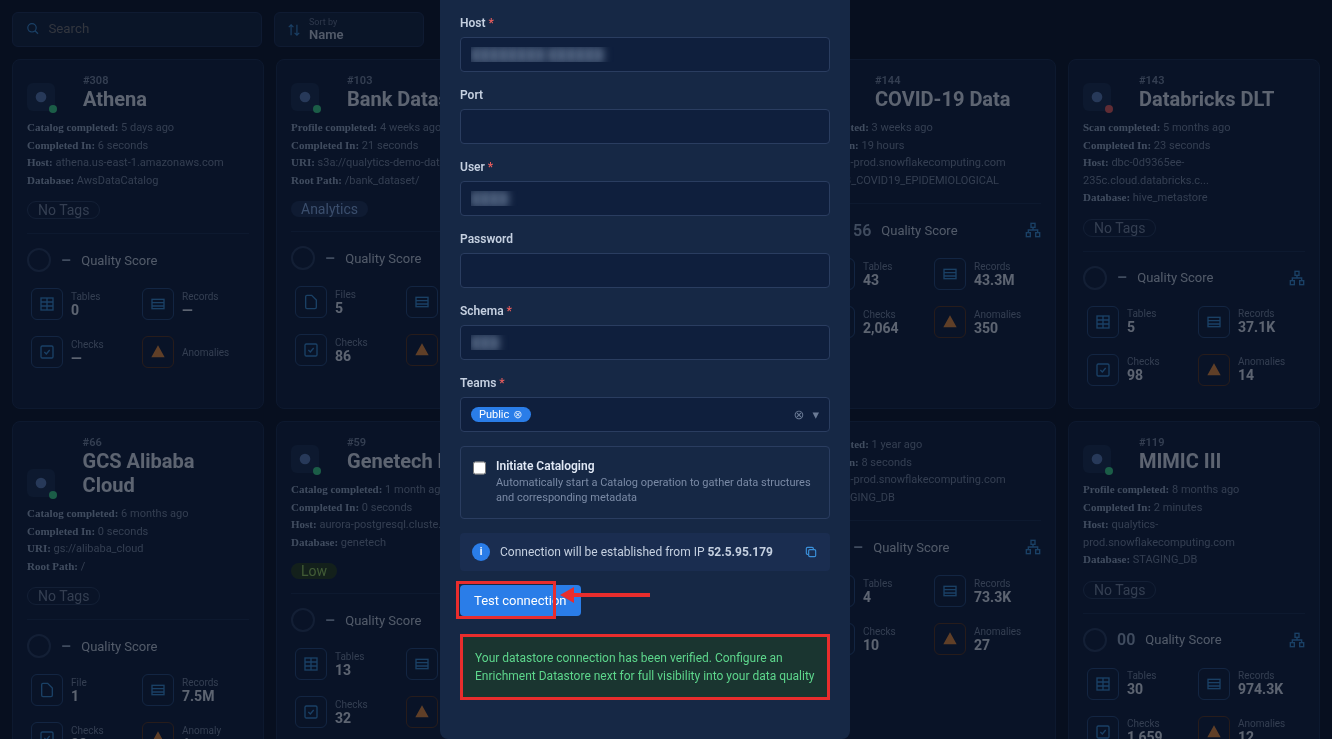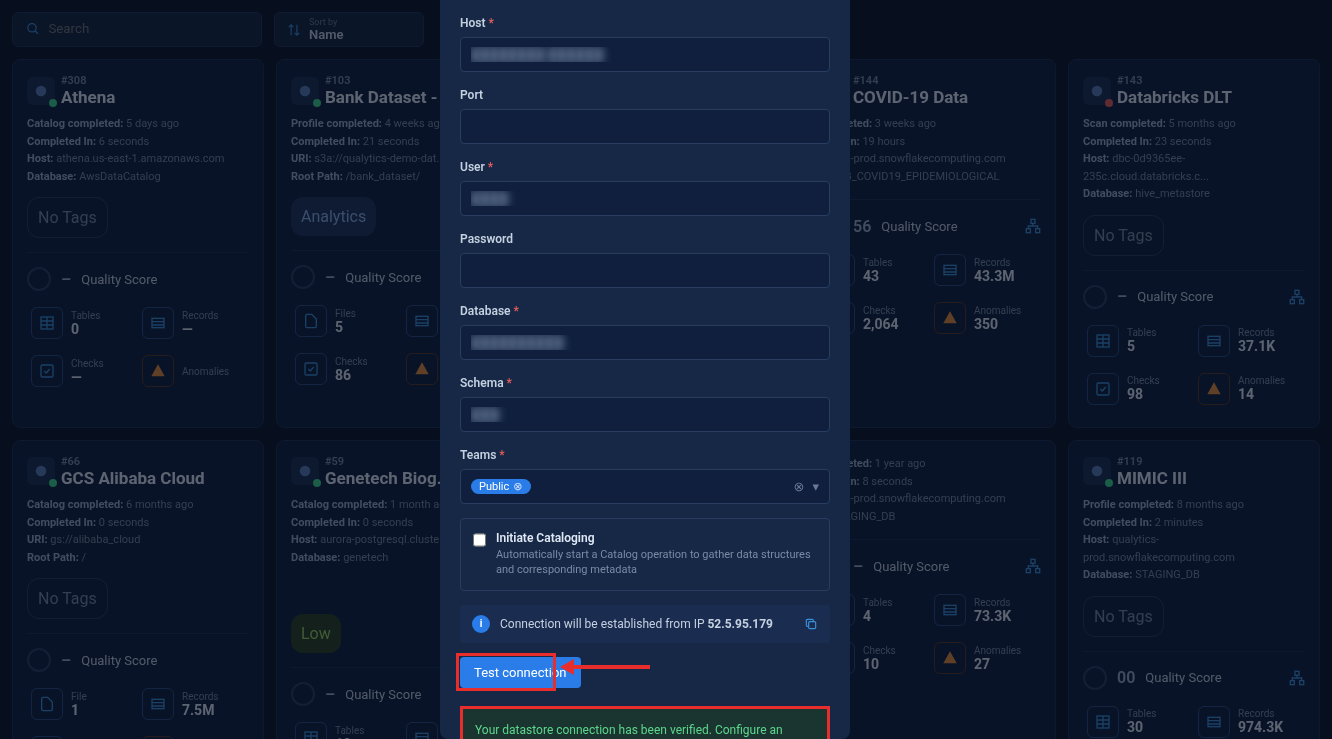--- a/index.html
+++ b/index.html
@@ -5,34 +5,34 @@
 * { margin: 0; padding: 0; box-sizing: border-box; font-family: -apple-system, BlinkMacSystemFont, 'Segoe UI', Roboto, sans-serif; }
 body { background: #0a1529; color: #c5d0e0; width: 1332px; height: 739px; overflow: hidden; position: relative; }
 .toolbar { display: flex; gap: 12px; padding: 12px; }
 .search-box { flex: 0 0 250px; background: #132340; border: 1px solid #1e3258; border-radius: 6px; padding: 8px 13px; display: flex; align-items: flex-start; gap: 8px; }
 .search-box input { background: transparent; border: none; color: #7a8aa5; outline: none; width: 100%; }
 .sort-box { background: #132340; border: 1px solid #1e3258; border-radius: 6px; padding: 4px 12px; display: flex; align-items: center; gap: 8px; width: 150px; }
 .sort-box .lbl { font-size: 9px; color: #6a7a95; }
 .sort-box .val { font-size: 13px; color: #c5d0e0; font-weight: 600; }
 .grid { display: grid; grid-template-columns: repeat(5, 1fr); gap: 12px; padding: 0 12px; }
 .card { background: #0f1f3d; border: 1px solid #1a2d50; border-radius: 8px; padding: 14px; display: flex; flex-direction: column; gap: 8px; }
-.card-head { display: flex; gap: 6px; align-items: center; }
+.card-head { display: flex; gap: 28px; align-items: flex-end; }
 .card-icon { width: 28px; height: 28px; border-radius: 6px; background: #1a2d50; display: flex; align-items: center; justify-content: center; position: relative; }
 .card-icon .dot { position: absolute; bottom: -2px; right: -2px; width: 8px; height: 8px; border-radius: 50%; }
 .dot-green { background: #3dd68c; }
 .dot-red { background: #e85d5d; }
 .card-id { font-size: 11px; color: #7a8aa5; font-weight: 600; }
-.card-title { font-size: 17px; color: #e0e8f5; font-weight: 700; }
+.card-title { font-size: 20px; color: #e0e8f5; font-weight: 700; }
 .meta { font-size: 11px; color: #7a8aa5; line-height: 1.6; }
-.meta b { color: #9aadc8; }
+.meta b { color: #9aadc8; font-family: Liberation Serif, serif; }
 .meta a { color: #7a8aa5; }
 .tags { display: flex; gap: 6px; margin-top: 4px; }
-.tag { border: 1px solid #2a3d60; border-radius: 12px; padding: 10px 10px; font-size: 16px; color: #7a8aa5; }
+.tag { border: 1px solid #2a3d60; border-radius: 12px; padding: 0 10px; font-size: 14px; color: #7a8aa5; }
 .tag-analytics { background: #1e3258; color: #8ab0e8; border: none; }
-.tag-low { background: #2a4020; color: #9ad060; border: none; margin-top: 36px; }
+.tag-low { background: #2a4020; color: #9ad060; border: none; }
 .divider { height: 1px; background: #1a2d50; margin: 6px 0; }
 .score-row { display: flex; align-items: center; gap: 10px; justify-content: space-between; }
 .score-left { display: flex; align-items: center; gap: 10px; }
 .score-ring { width: 24px; height: 24px; border: 2px solid #2a3d60; border-radius: 50%; }
 .score-dash { color: #9aadc8; font-weight: 600; }
 .score-label { color: #c5d0e0; font-size: 13px; }
 .hier-icon { color: #3a8fd8; }
 .stats { display: grid; grid-template-columns: 1fr 1fr; gap: 0; }
 .stat { display: flex; align-items: center; gap: 8px; padding: 8px 4px; }
 .stat-icon { width: 32px; height: 32px; border-radius: 6px; display: flex; align-items: center; justify-content: center; flex-shrink: 0; }
@@ -769,24 +769,20 @@
     </div>
     <div class="fld">
       <label class="fld-label">User <span class="req">*</span></label>
       <input class="blurred" value="████" style="">
     </div>
     <div class="fld">
       <label class="fld-label">Password </label>
       <input class="" value="" style="">
     </div>
     <div class="fld">
-      <label class="fld-label">Database <span class="req">*</span></label>
-      <input class="blurred" value="██████████" style="">
-    </div>
-    <div class="fld">
       <label class="fld-label">Schema <span class="req">*</span></label>
       <input class="blurred" value="███" style="">
     </div>
   <div class="fld">
     <label class="fld-label">Teams <span class="req">*</span></label>
     <div class="selectbox">
       <span class="chip">Public <span class="x">⊗</span></span>
       <span class="select-icons">
         <span>⊗</span>
         <span>▾</span>

